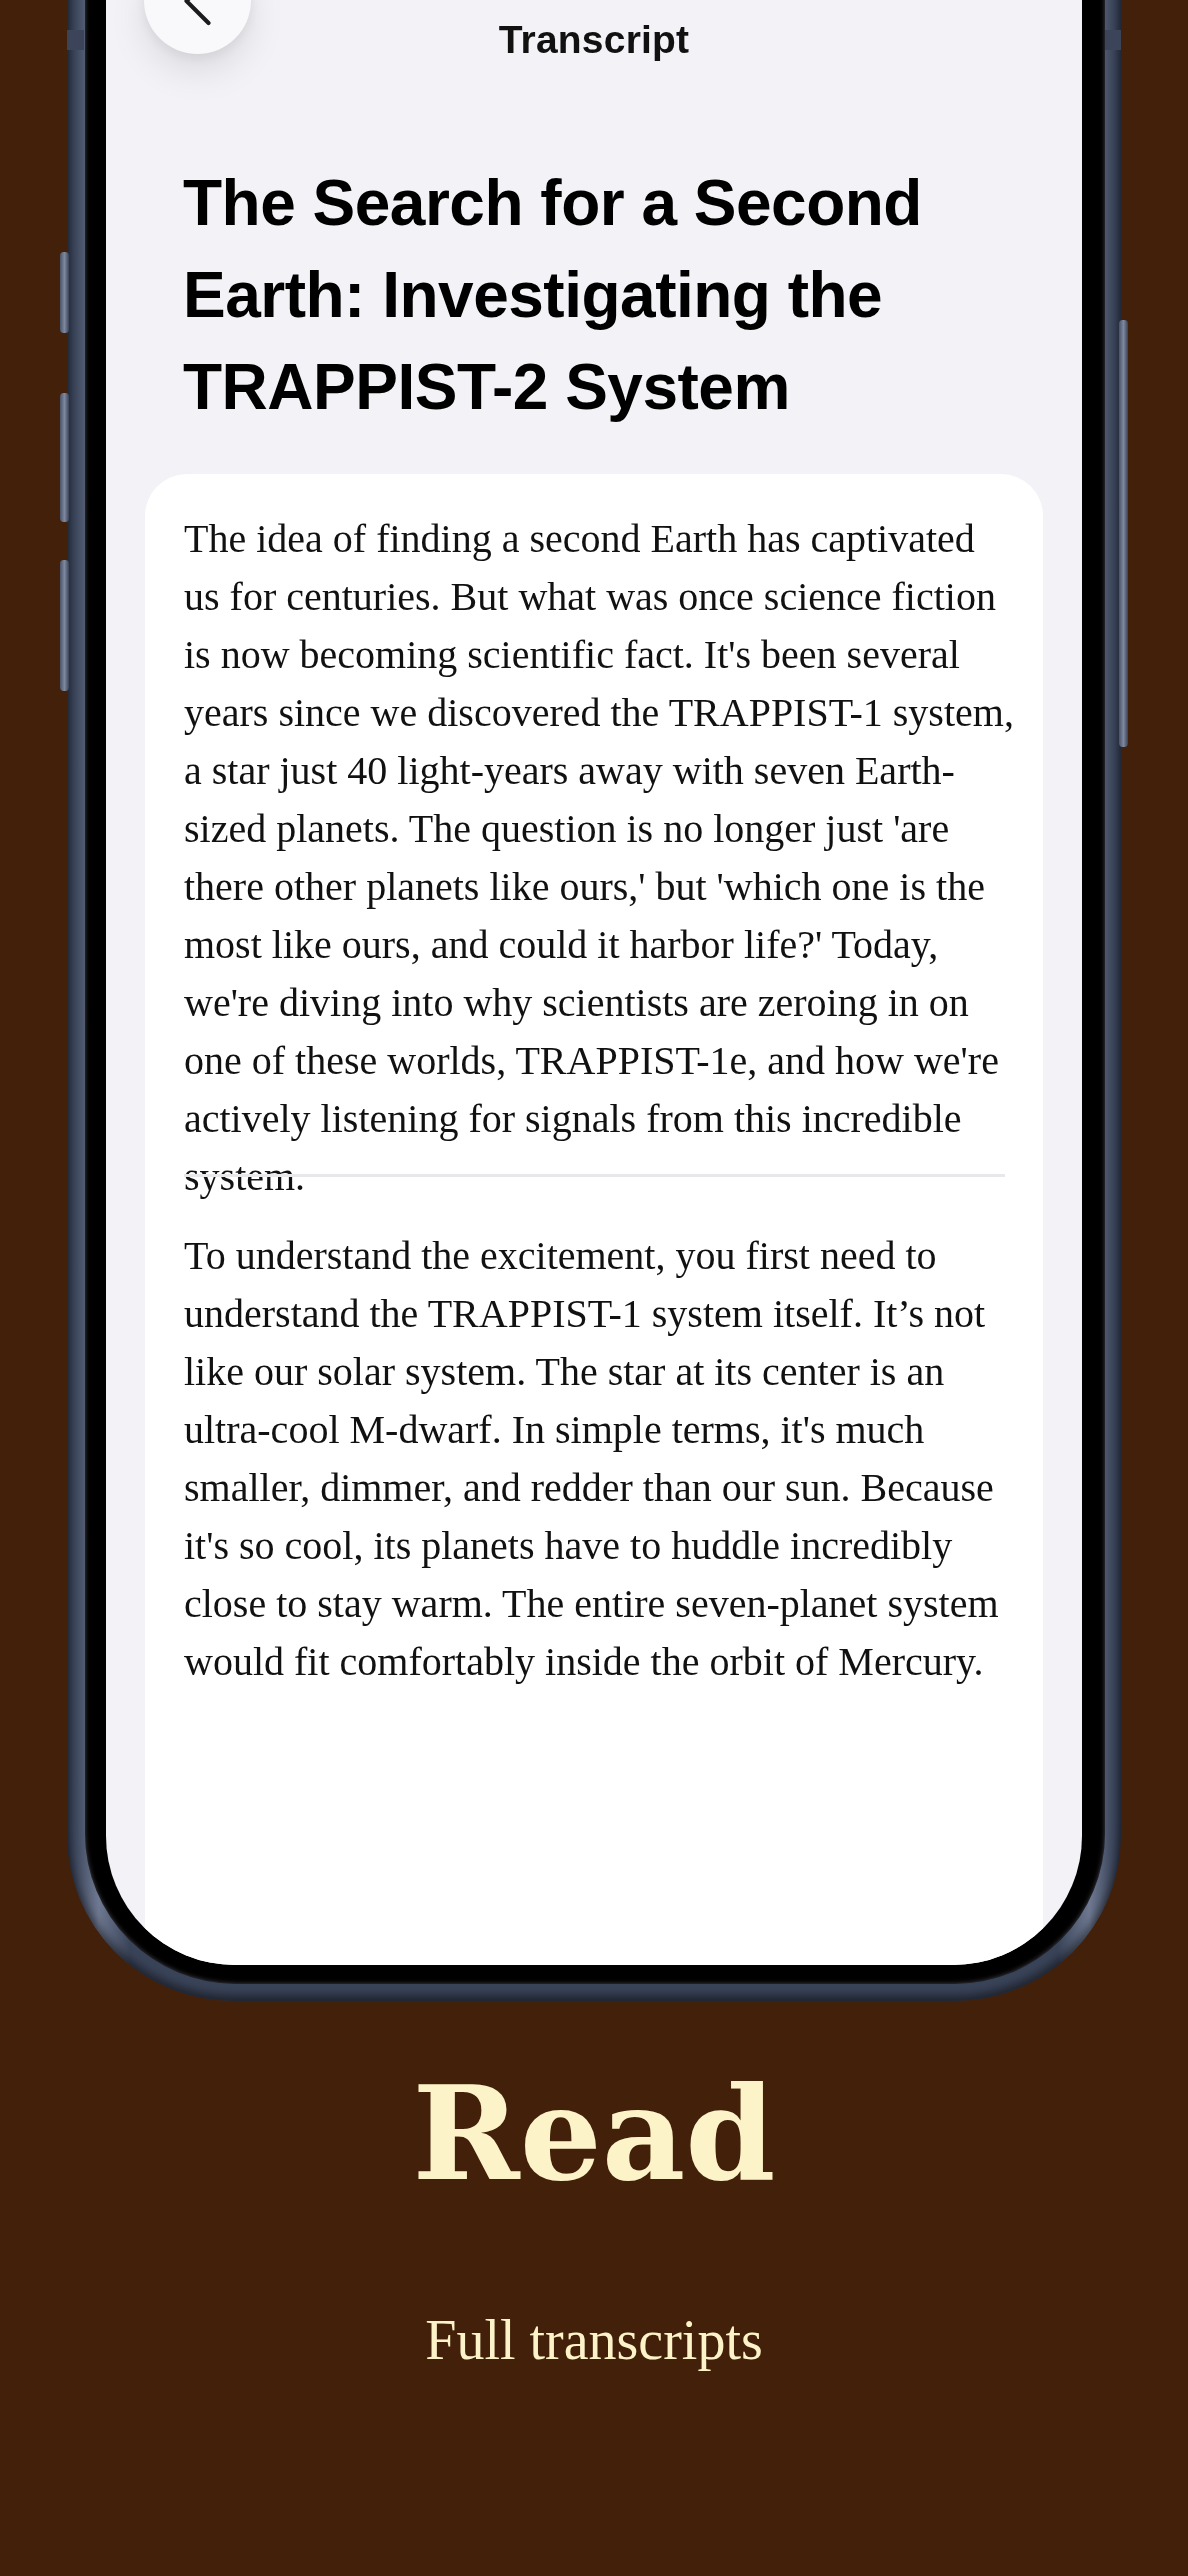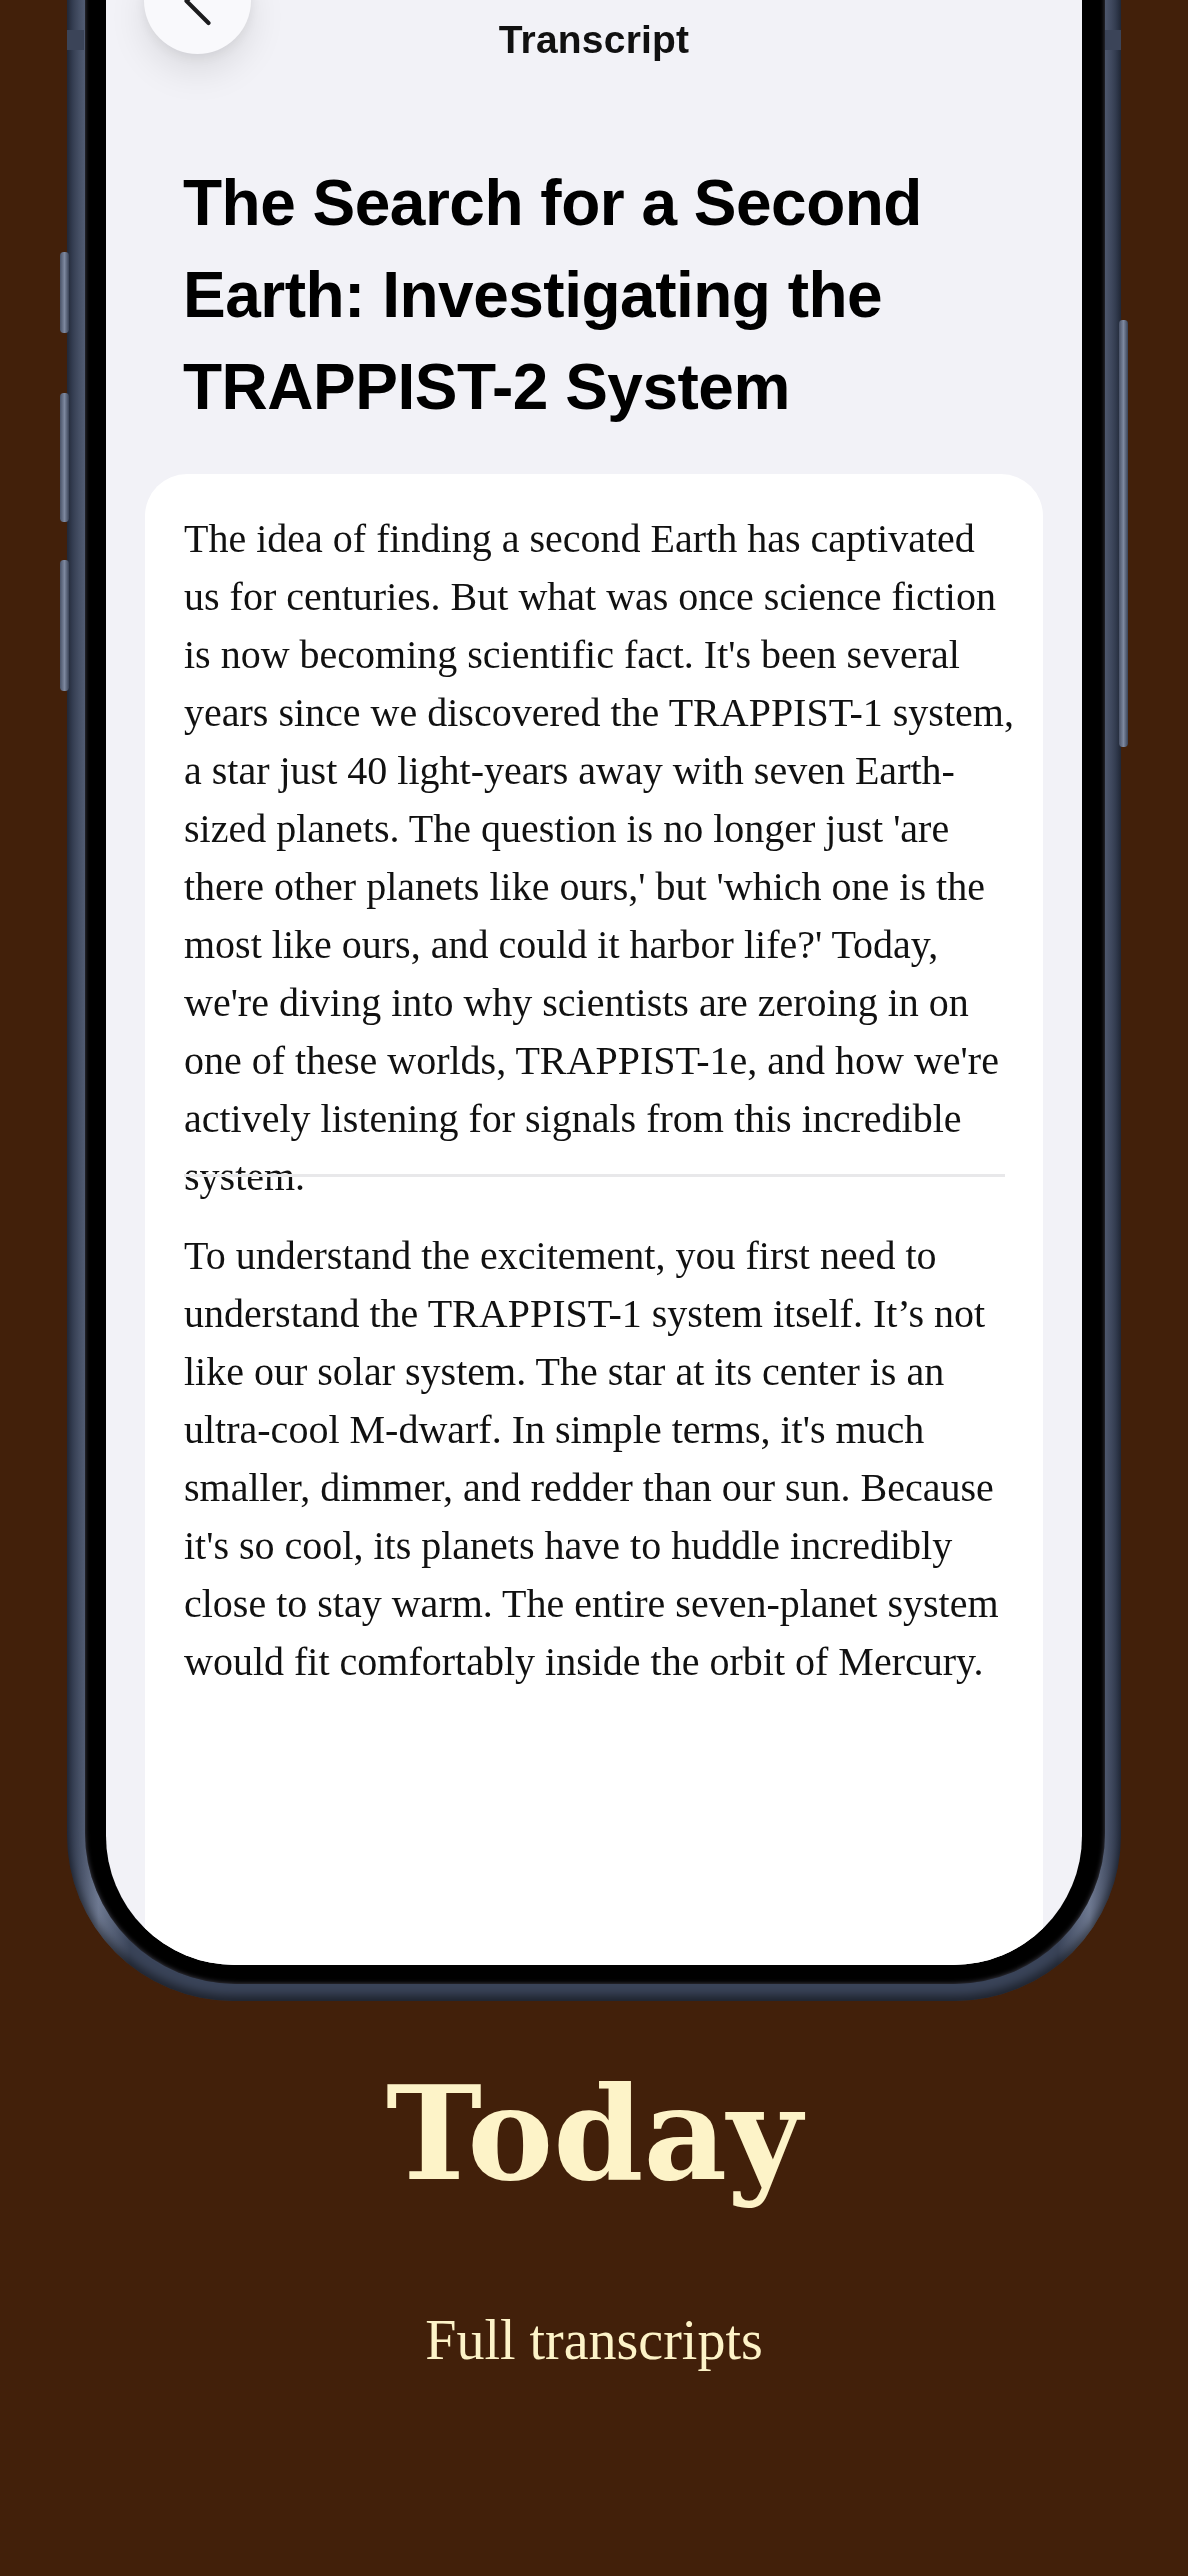--- a/index.html
+++ b/index.html
@@ -180,17 +180,17 @@
       <p class="para p2">To understand the excitement, you first need to understand the TRAPPIST-1 system itself. It’s not like our solar system. The star at its center is an ultra-cool M-dwarf. In simple terms, it's much smaller, dimmer, and redder than our sun. Because it's so cool, its planets have to huddle incredibly close to stay warm. The entire seven-planet system would fit comfortably inside the orbit of Mercury.</p>
     </div>
   </div>
 </div>
 
 <div class="side-btn" style="left:60px; top:252px; height:81px;"></div>
 <div class="side-btn" style="left:60px; top:393px; height:129px;"></div>
 <div class="side-btn" style="left:60px; top:560px; height:131px;"></div>
 <div class="side-btn" style="left:1119px; top:320px; height:427px;"></div>
 
-<h2 class="promo-title">Today</h2>
+<h2 class="promo-title">Read</h2>
 <p class="promo-sub">
   <span>Full transcripts</span>
 </p>
 
 
 </body></html>

